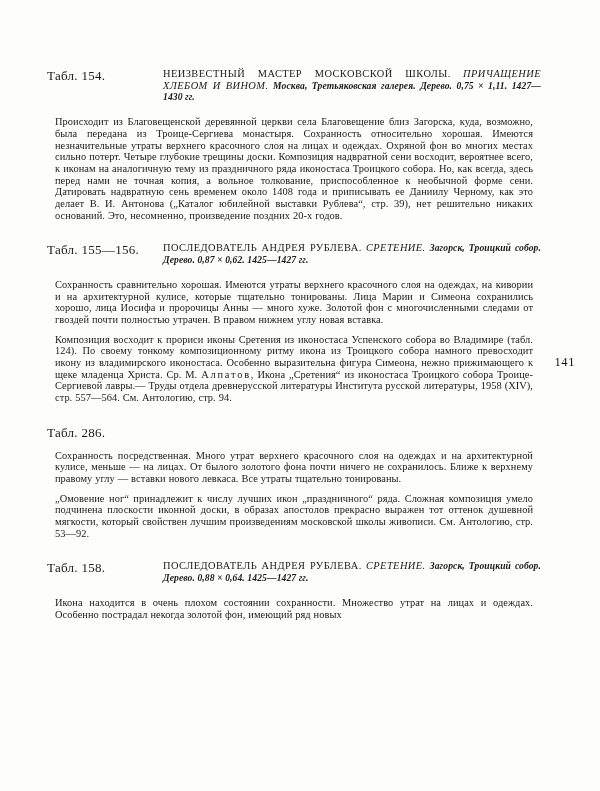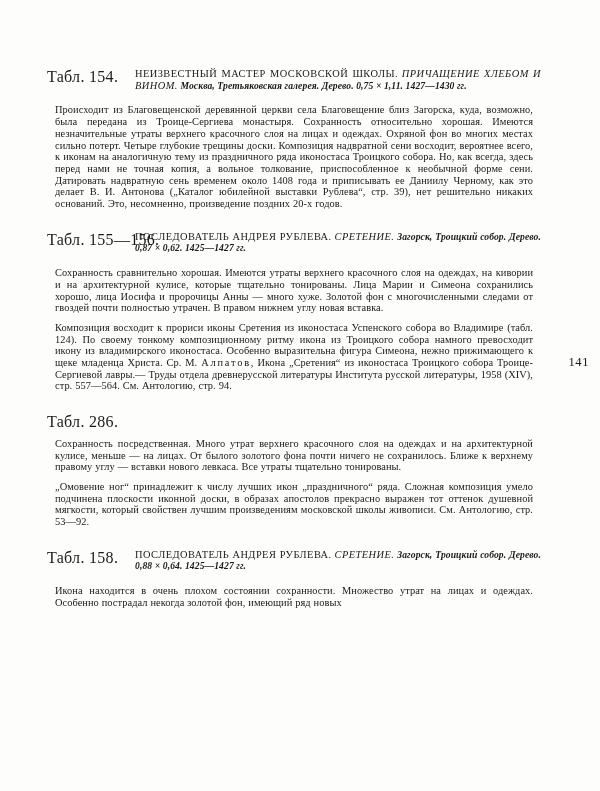--- a/index.html
+++ b/index.html
@@ -35,26 +35,26 @@
   
   .entry-head {
     display: block;
     position: relative;
     min-height: 11.7px;
   }
   .plate-label {
     position: absolute;
     left: 0;
     top: 0;
-    font-size: 16px;
+    font-size: 13px;
     letter-spacing: 0.3px;
     white-space: nowrap;
   }
   .title-block {
-    margin-left: 88px;
+    margin-left: 116px;
     font-size: 10.4px;
     line-height: 11.7px;
     text-align: justify;
     text-align-last: left;
   }
   .title-block .caps {
     text-transform: none;
     letter-spacing: 0.45px;
   }
   .title-block .work {
@@ -80,21 +80,21 @@
     hyphens: none;
   }
   .spaced-name { letter-spacing: 1.8px; }
 
   .gap-sm { height: 5px; }
   .gap-lg { height: 13px; }
 
   
   #folio {
     position: absolute;
-    right: 11px;
+    right: 25px;
     top: 355px;
     font-size: 12.5px;
     letter-spacing: 0.6px;
     color: #141414;
     text-align: center;
   }
 </style>
 </head>
 <body>
 

